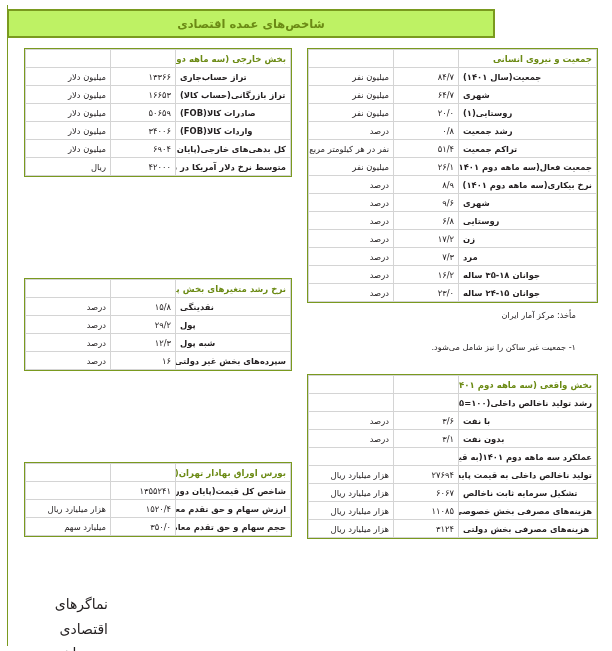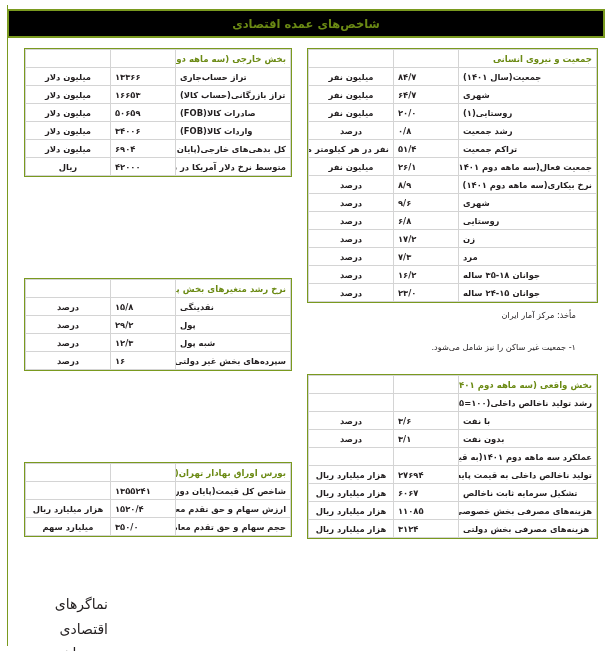--- a/index.html
+++ b/index.html
@@ -21,23 +21,23 @@
     top: 5px;
     width: 598px;
     height: 641px;
     border-left: 1.5px solid #7a9a1f;
     box-sizing: border-box;
   }
   .title-bar {
     position: absolute;
     left: 7px;
     top: 9px;
-    width: 598px;
+    width: 488px;
     height: 29px;
-    background: #000000;
+    background: #bef264;
     border: 2px solid #7a9a1f;
     box-sizing: border-box;
     display: flex;
     align-items: center;
     justify-content: center;
   }
   .title-bar .title-text {
     font-size: 11.5px;
     font-weight: bold;
     color: #6b8a14;
@@ -62,27 +62,27 @@
     padding: 0 4px;
     vertical-align: middle;
     white-space: nowrap;
     overflow: hidden;
   }
   td.c-label {
     text-align: left;
     font-weight: bold;
   }
   td.c-val {
-    text-align: left;
-    font-weight: bold;
+    text-align: right;
+    font-weight: normal;
     width: 56px;
   }
   td.c-unit {
-    text-align: center;
-    font-weight: bold;
+    text-align: right;
+    font-weight: normal;
     width: 76px;
   }
   tr.hdr td {
     color: #6b8a14;
     font-weight: bold;
     font-size: 8.6px;
     text-align: right;
   }
   tr.subhdr td {
     font-weight: bold;

